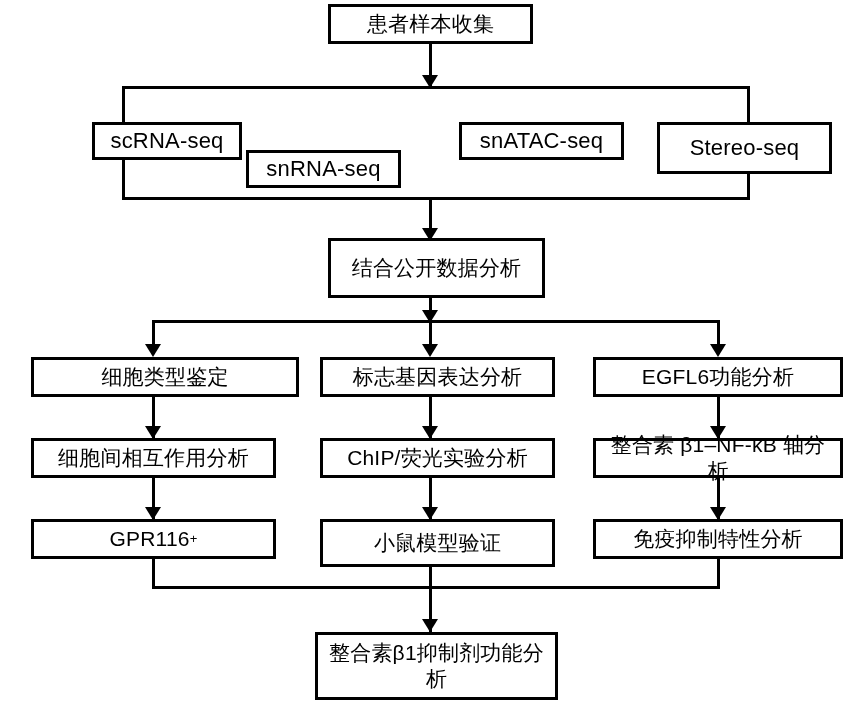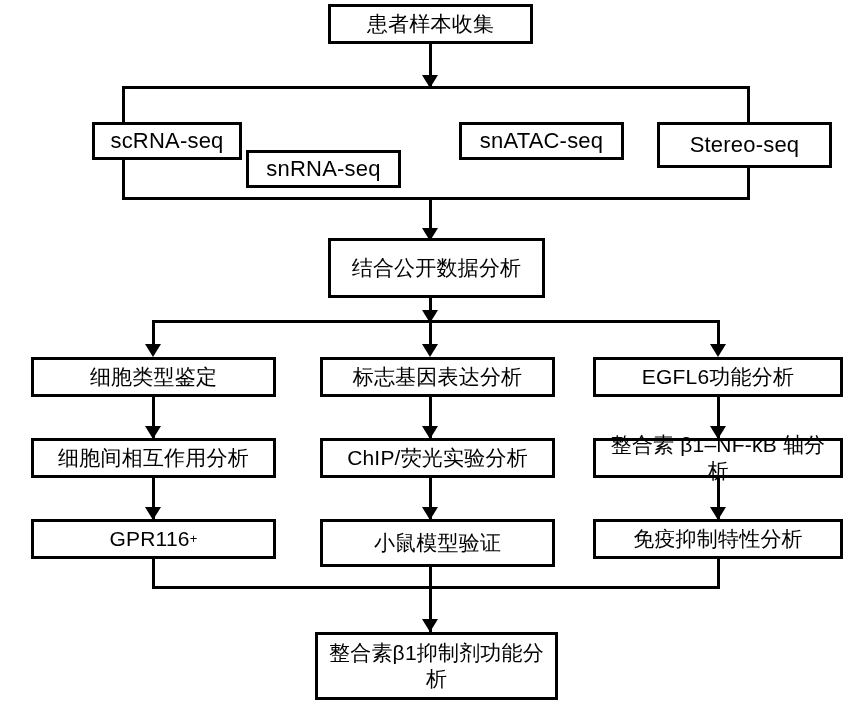--- a/index.html
+++ b/index.html
@@ -66,42 +66,42 @@
   <div class="vline" style="left:429px; top:44px; height:44px;"></div>
   <div class="arrow" style="left:422px; top:75px;"></div>
 
   <div class="hline" style="left:122px; top:86px; width:628px;"></div>
   <div class="vline" style="left:122px; top:86px; height:38px;"></div>
   <div class="vline" style="left:747px; top:86px; height:38px;"></div>
 
   <div class="node latin" style="left:60px; top:122px; width:150px; height:38px;margin-left:32px;">scRNA-seq</div>
   <div class="node latin" style="left:246px; top:122px; width:155px; height:38px;margin-top:28px;">snRNA-seq</div>
   <div class="node latin" style="left:459px; top:122px; width:165px; height:38px;">snATAC-seq</div>
-  <div class="node latin" style="left:657px; top:122px; width:175px; height:46px;">Stereo-seq</div>
+  <div class="node latin" style="left:657px; top:122px; width:175px; height:52px;">Stereo-seq</div>
 
   <div class="vline" style="left:122px; top:158px; height:42px;"></div>
   <div class="vline" style="left:747px; top:158px; height:42px;"></div>
   <div class="hline" style="left:122px; top:197px; width:628px;"></div>
 
   <div class="vline" style="left:429px; top:197px; height:44px;"></div>
   <div class="arrow" style="left:422px; top:228px;"></div>
 
   <div class="node" style="left:328px; top:238px; width:217px; height:60px;">结合公开数据分析</div>
 
   <div class="vline" style="left:429px; top:280px; height:42px;"></div>
   <div class="arrow" style="left:422px; top:310px;"></div>
   <div class="hline" style="left:152px; top:320px; width:568px;"></div>
   <div class="vline" style="left:152px; top:320px; height:34px;"></div>
   <div class="arrow" style="left:145px; top:344px;"></div>
   <div class="vline" style="left:429px; top:320px; height:34px;"></div>
   <div class="arrow" style="left:422px; top:344px;"></div>
   <div class="vline" style="left:717px; top:320px; height:34px;"></div>
   <div class="arrow" style="left:710px; top:344px;"></div>
 
-  <div class="node" style="left:31px; top:357px; width:245px; height:40px;">细胞类型鉴定</div>
+  <div class="node" style="left:31px; top:357px; width:268px; height:40px;">细胞类型鉴定</div>
   <div class="node" style="left:320px; top:357px; width:235px; height:40px;">标志基因表达分析</div>
   <div class="node" style="left:593px; top:357px; width:250px; height:40px;">EGFL6功能分析</div>
 
   <div class="vline" style="left:152px; top:397px; height:42px;"></div>
   <div class="arrow" style="left:145px; top:426px;"></div>
   <div class="vline" style="left:429px; top:397px; height:42px;"></div>
   <div class="arrow" style="left:422px; top:426px;"></div>
   <div class="vline" style="left:717px; top:397px; height:42px;"></div>
   <div class="arrow" style="left:710px; top:426px;"></div>
 

